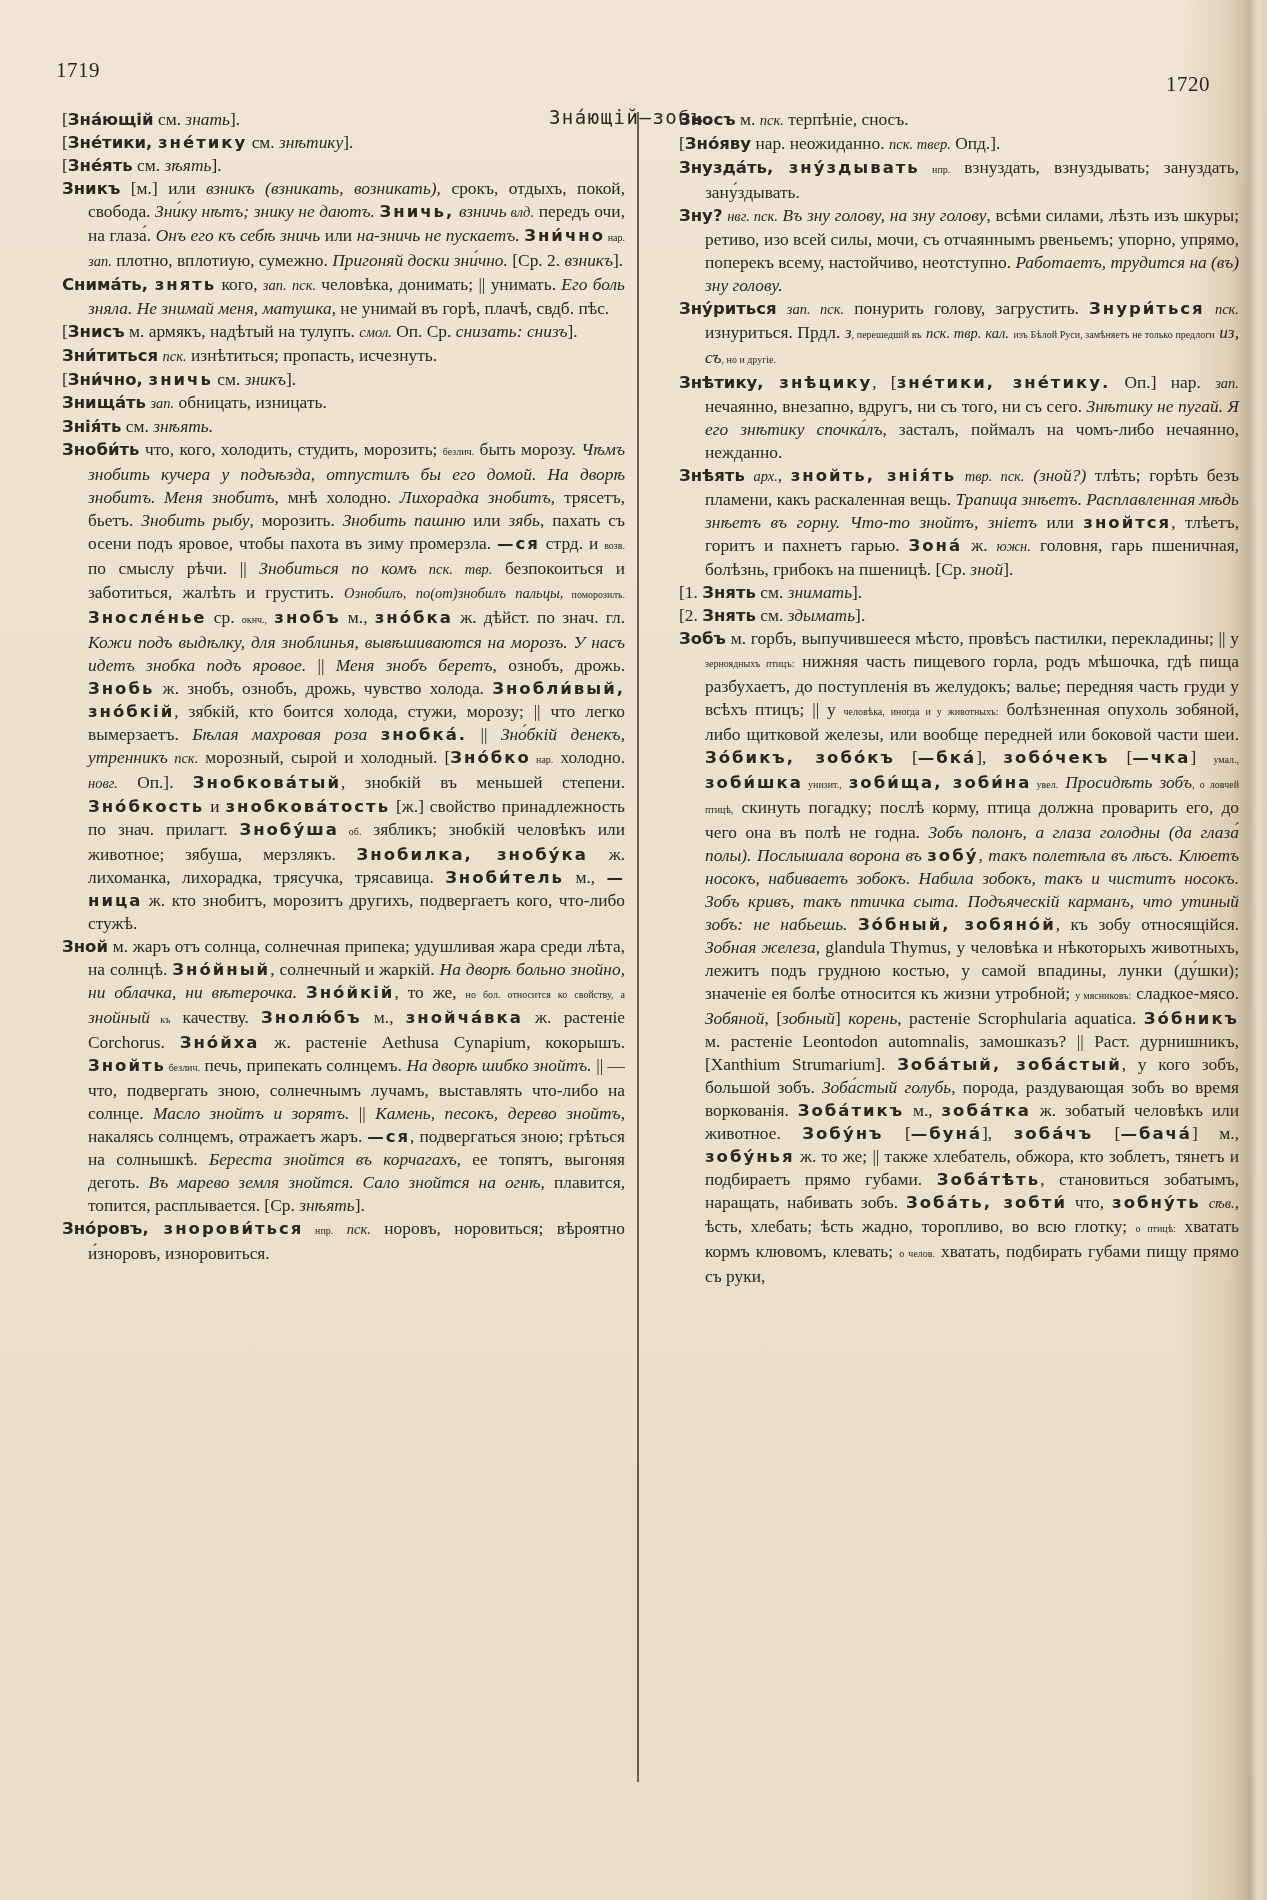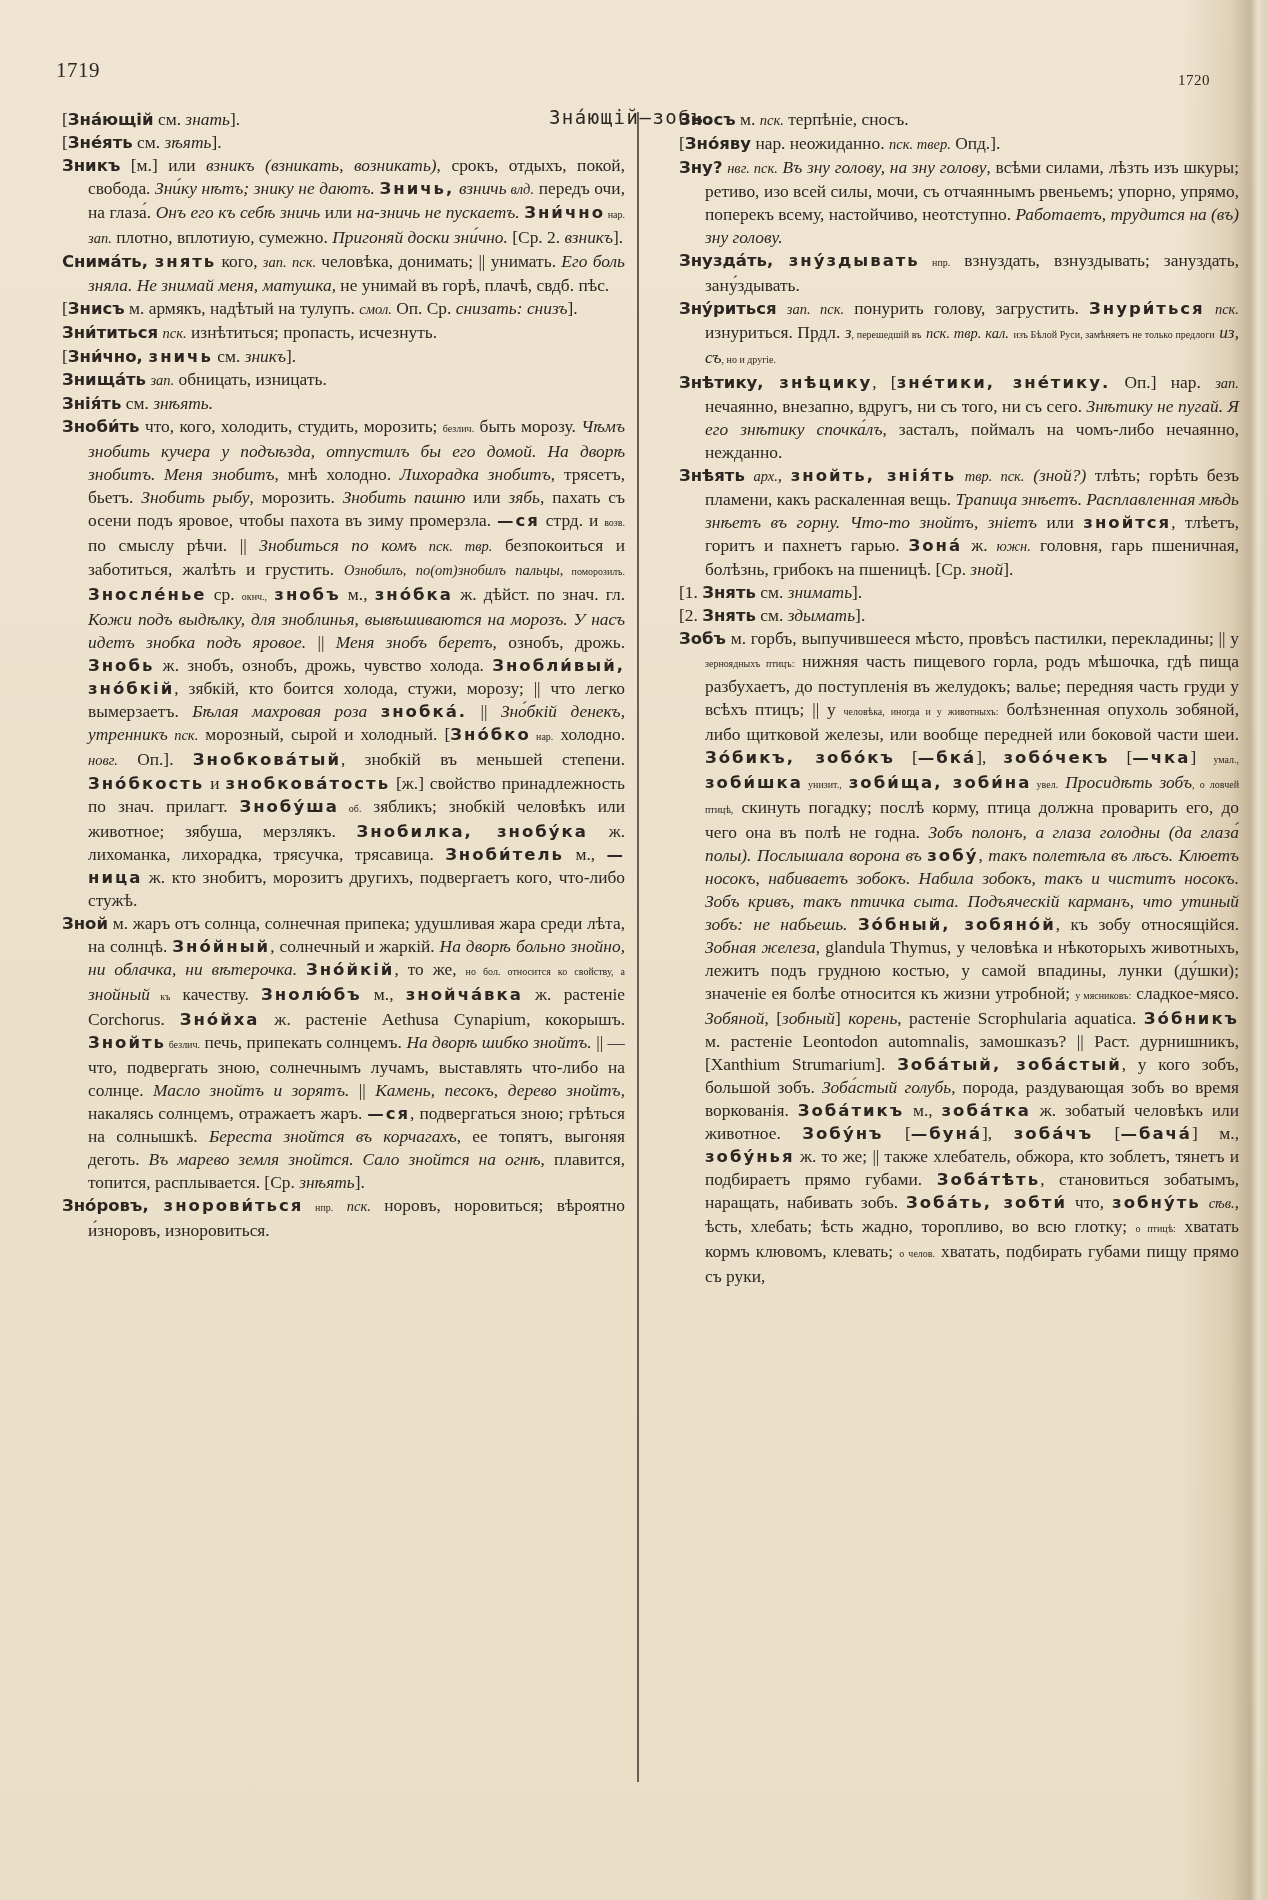--- a/index.html
+++ b/index.html
@@ -10,21 +10,21 @@
       linear-gradient(90deg, rgba(0,0,0,0) 0px, rgba(0,0,0,0) 1180px, rgba(170,140,95,0.22) 1230px, rgba(120,95,60,0.35) 1250px, rgba(230,220,200,0.6) 1258px, rgba(200,185,160,0.5) 1267px),
       linear-gradient(180deg, #efe5d2 0%, #ebe0ca 50%, #e9dec7 100%);
     font-family: "Liberation Serif", "DejaVu Serif", serif;
     color: #2b2621;
     position: relative;
   }
   .page-header {
     position: absolute; top: 58px; left: 56px; right: 57px; height: 30px;
   }
   .page-num-left { position: absolute; left: 0; top: 0; font-size: 21px; letter-spacing: 0.5px; }
-  .page-num-right { position: absolute; right: 0; top: 14px; font-size: 15px; letter-spacing: 0.5px; }
+  .page-num-right { position: absolute; right: 0; top: 14px; font-size: 21px; letter-spacing: 0.5px; }
   .running-head {
     position: absolute; left: 0; right: 0; top: 2px; text-align: center;
     font-family: "DejaVu Sans Mono", "Liberation Mono", monospace;
     font-size: 19px; letter-spacing: 1.5px; margin-top: 46px;
   }
   .column {
     position: absolute; top: 108px;
     font-size: 17.4px; line-height: 23px;
     text-align: justify;
   }
@@ -50,37 +50,38 @@
 <body>
 
 <div class="page-header">
   <span class="page-num-left">1719</span>
   <span class="running-head">Зна́ющій—зобъ.</span>
   <span class="page-num-right">1720</span>
 </div>
 
 <div class="column col-left" id="col-left">
     <p class="entry"><span>[</span><span class="hw">Зна́ющій</span><span> см. </span><span class="it">знать</span><span>].</span></p>
+    <p class="entry"><span>[</span><span class="hw">Зне́тики, </span><span class="hw sp">зне́тику</span><span> см. </span><span class="it">знѣтику</span><span>].</span></p>
     <p class="entry"><span>[</span><span class="hw">Зне́ять</span><span> см. </span><span class="it">зѣять</span><span>].</span></p>
     <p class="entry"><span class="hw">Зникъ</span><span> [м.] или </span><span class="it">взникъ (взникать, возникать)</span><span>, срокъ, отдыхъ, покой, свобода. </span><span class="it">Зни́ку нѣтъ; знику не даютъ.</span><span> </span><span class="hw sp">Зничь,</span><span> </span><span class="it">взничь</span><span class="smit"> влд.</span><span> передъ очи, на глаза́. </span><span class="it">Онъ его къ себѣ зничь</span><span> или </span><span class="it">на-зничь не пускаетъ.</span><span> </span><span class="hw sp">Зни́чно</span><span class="sm"> нар. </span><span class="smit">зап.</span><span> плотно, вплотиую, сумежно. </span><span class="it">Пригоняй доски зни́чно.</span><span> [Ср. 2. </span><span class="it">взникъ</span><span>].</span></p>
     <p class="entry"><span class="hw">Снима́ть, </span><span class="hw sp">знять</span><span> кого, </span><span class="smit">зап.</span><span> </span><span class="smit">пск.</span><span> человѣка, донимать; || унимать. </span><span class="it">Его боль зняла. Не знимай меня, матушка</span><span>, не унимай въ горѣ, плачѣ, свдб. пѣс.</span></p>
     <p class="entry"><span>[</span><span class="hw">Знисъ</span><span> м. армякъ, надѣтый на тулупъ. </span><span class="smit">смол.</span><span> Оп. Ср. </span><span class="it">снизать: снизъ</span><span>].</span></p>
     <p class="entry"><span class="hw">Зни́титься</span><span> </span><span class="smit">пск.</span><span> изнѣтиться; пропасть, исчезнуть.</span></p>
     <p class="entry"><span>[</span><span class="hw">Зни́чно, </span><span class="hw sp">зничь</span><span> см. </span><span class="it">зникъ</span><span>].</span></p>
     <p class="entry"><span class="hw">Знища́ть</span><span> </span><span class="smit">зап.</span><span> обницать, изницать.</span></p>
     <p class="entry"><span class="hw">Знія́ть</span><span> см. </span><span class="it">знѣять.</span></p>
     <p class="entry"><span class="hw">Зноби́ть</span><span> что, кого, холодить, студить, морозить; </span><span class="sm">безлич.</span><span> быть морозу. </span><span class="it">Чѣмъ знобить кучера у подъѣзда, отпустилъ бы его домой. На дворѣ знобитъ. Меня знобитъ</span><span>, мнѣ холодно. </span><span class="it">Лихорадка знобитъ</span><span>, трясетъ, бьетъ. </span><span class="it">Знобить рыбу</span><span>, морозить. </span><span class="it">Знобить пашню</span><span> или </span><span class="it">зябь</span><span>, пахать съ осени подъ яровое, чтобы пахота въ зиму промерзла. </span><span class="hw sp">—ся</span><span> стрд. и </span><span class="sm">возв.</span><span> по смыслу рѣчи. || </span><span class="it">Знобиться по комъ</span><span class="smit"> пск. твр.</span><span> безпокоиться и заботиться, жалѣть и грустить. </span><span class="smit">Ознобилъ, по(от)знобилъ пальцы,</span><span class="sm"> поморозилъ.</span><span> </span><span class="hw sp">Зносле́нье</span><span> ср. </span><span class="sm">окнч.,</span><span> </span><span class="hw sp">знобъ</span><span> м., </span><span class="hw sp">зно́бка</span><span> ж. дѣйст. по знач. гл. </span><span class="it">Кожи подъ выдѣлку, для зноблинья, вывѣшиваются на морозъ. У насъ идетъ знобка подъ яровое.</span><span> || </span><span class="it">Меня знобъ беретъ</span><span>, ознобъ, дрожь. </span><span class="hw sp">Знобь</span><span> ж. знобъ, ознобъ, дрожь, чувство холода. </span><span class="hw sp">Знобли́вый, зно́бкій</span><span>, зябкій, кто боится холода, стужи, морозу; || что легко вымерзаетъ. </span><span class="it">Бѣлая махровая роза</span><span> </span><span class="hw sp">знобка́.</span><span> || </span><span class="it">Зно́бкій денекъ, утренникъ</span><span class="smit"> пск.</span><span> морозный, сырой и холодный. [</span><span class="hw sp">Зно́бко</span><span class="sm"> нар.</span><span> холодно. </span><span class="smit">новг.</span><span> Оп.]. </span><span class="hw sp">Знобкова́тый</span><span>, знобкій въ меньшей степени. </span><span class="hw sp">Зно́бкость</span><span> и </span><span class="hw sp">знобкова́тость</span><span> [ж.] свойство принадлежность по знач. прилагт. </span><span class="hw sp">Знобу́ша</span><span class="sm"> об.</span><span> зябликъ; знобкій человѣкъ или животное; зябуша, мерзлякъ. </span><span class="hw sp">Знобилка, знобу́ка</span><span> ж. лихоманка, лихорадка, трясучка, трясавица. </span><span class="hw sp">Зноби́тель</span><span> м., </span><span class="hw sp">—ница</span><span> ж. кто знобитъ, морозитъ другихъ, подвергаетъ кого, что-либо стужѣ.</span></p>
     <p class="entry"><span class="hw">Зной</span><span> м. жаръ отъ солнца, солнечная припека; удушливая жара среди лѣта, на солнцѣ. </span><span class="hw sp">Зно́йный</span><span>, солнечный и жаркій. </span><span class="it">На дворѣ больно знойно, ни облачка, ни вѣтерочка.</span><span> </span><span class="hw sp">Зно́йкій</span><span>, то же, </span><span class="sm">но бол. относится ко свойству, а</span><span> </span><span class="it">знойный</span><span class="sm"> къ</span><span> качеству. </span><span class="hw sp">Знолю́бъ</span><span> м., </span><span class="hw sp">знойча́вка</span><span> ж. растеніе Corchorus. </span><span class="hw sp">Зно́йха</span><span> ж. растеніе Aethusa Cynapium, кокорышъ. </span><span class="hw sp">Знойть</span><span class="sm"> безлич.</span><span> печь, припекать солнцемъ. </span><span class="it">На дворѣ шибко знойтъ.</span><span> || —что, подвергать зною, солнечнымъ лучамъ, выставлять что-либо на солнце. </span><span class="it">Масло знойтъ и зорятъ.</span><span> || </span><span class="it">Камень, песокъ, дерево знойтъ</span><span>, накалясь солнцемъ, отражаетъ жаръ. </span><span class="hw sp">—ся</span><span>, подвергаться зною; грѣться на солнышкѣ. </span><span class="it">Береста знойтся въ корчагахъ</span><span>, ее топятъ, выгоняя деготь. </span><span class="it">Въ марево земля знойтся. Сало знойтся на огнѣ</span><span>, плавится, топится, расплывается. [Ср. </span><span class="it">знѣять</span><span>].</span></p>
     <p class="entry"><span class="hw">Зно́ровъ, </span><span class="hw sp">знорови́ться</span><span class="sm"> нпр.</span><span> </span><span class="smit">пск.</span><span> норовъ, норовиться; вѣроятно и́зноровъ, изноровиться.</span></p>
   </div>
 <div class="divider"></div>
 <div class="column col-right" id="col-right">
     <p class="entry"><span class="hw">Зносъ</span><span> м. </span><span class="smit">пск.</span><span> терпѣніе, сносъ.</span></p>
     <p class="entry"><span>[</span><span class="hw">Зно́яву</span><span> нар. неожиданно. </span><span class="smit">пск. твер.</span><span> Опд.].</span></p>
+    <p class="entry"><span class="hw">Знузда́ть, </span><span class="hw sp">зну́здывать</span><span class="sm"> нпр.</span><span> взнуздать, взнуздывать; зануздать, зану́здывать.</span></p>
     <p class="entry"><span class="hw">Зну?</span><span> </span><span class="smit">нвг. пск.</span><span> </span><span class="it">Въ зну голову, на зну голову</span><span>, всѣми силами, лѣзть изъ шкуры; ретиво, изо всей силы, мочи, съ отчаяннымъ рвеньемъ; упорно, упрямо, поперекъ всему, настойчиво, неотступно. </span><span class="it">Работаетъ, трудится на (въ) зну голову.</span></p>
-    <p class="entry"><span class="hw">Знузда́ть, </span><span class="hw sp">зну́здывать</span><span class="sm"> нпр.</span><span> взнуздать, взнуздывать; зануздать, зану́здывать.</span></p>
     <p class="entry"><span class="hw">Зну́риться</span><span> </span><span class="smit">зап. пск.</span><span> понурить голову, загрустить. </span><span class="hw sp">Знури́ться</span><span> </span><span class="smit">пск.</span><span> изнуриться. Прдл. </span><span class="it">з</span><span class="sm">, перешедшій въ</span><span> </span><span class="smit">пск. твр. кал.</span><span> </span><span class="sm">изъ Бѣлой Руси, замѣняетъ не только предлоги</span><span> </span><span class="it">из, съ</span><span class="sm">, но и другіе.</span></p>
     <p class="entry"><span class="hw">Знѣтику, </span><span class="hw sp">знѣцику</span><span>, [</span><span class="hw sp">зне́тики, зне́тику.</span><span> Оп.] нар. </span><span class="smit">зап.</span><span> нечаянно, внезапно, вдругъ, ни съ того, ни съ сего. </span><span class="it">Знѣтику не пугай. Я его знѣтику спочка́лъ</span><span>, засталъ, поймалъ на чомъ-либо нечаянно, нежданно.</span></p>
     <p class="entry"><span class="hw">Знѣять</span><span> </span><span class="smit">арх.</span><span>, </span><span class="hw sp">знойть, знія́ть</span><span> </span><span class="smit">твр. пск.</span><span> </span><span class="it">(зной?)</span><span> тлѣть; горѣть безъ пламени, какъ раскаленная вещь. </span><span class="it">Трапица знѣетъ. Расплавленная мѣдь знѣетъ въ горну. Что-то знойтъ, зніетъ</span><span> или </span><span class="hw sp">знойтся</span><span>, тлѣетъ, горитъ и пахнетъ гарью. </span><span class="hw sp">Зона́</span><span> ж. </span><span class="smit">южн.</span><span> головня, гарь пшеничная, болѣзнь, грибокъ на пшеницѣ. [Ср. </span><span class="it">зной</span><span>].</span></p>
     <p class="entry"><span>[1. </span><span class="hw">Знять</span><span> см. </span><span class="it">знимать</span><span>].</span></p>
     <p class="entry"><span>[2. </span><span class="hw">Знять</span><span> см. </span><span class="it">здымать</span><span>].</span></p>
     <p class="entry"><span class="hw">Зобъ</span><span> м. горбъ, выпучившееся мѣсто, провѣсъ пастилки, перекладины; || у </span><span class="sm">зерноядныхъ птицъ:</span><span> нижняя часть пищевого горла, родъ мѣшочка, гдѣ пища разбухаетъ, до поступленія въ желудокъ; валье; передняя часть груди у всѣхъ птицъ; || у </span><span class="sm">человѣка, иногда и у животныхъ:</span><span> болѣзненная опухоль зобяной, либо щитковой железы, или вообще передней или боковой части шеи. </span><span class="hw sp">Зо́бикъ, зобо́къ</span><span> [</span><span class="hw sp">—бка́</span><span>], </span><span class="hw sp">зобо́чекъ</span><span> [</span><span class="hw sp">—чка</span><span>] </span><span class="sm">умал.,</span><span> </span><span class="hw sp">зоби́шка</span><span class="sm"> унизит.,</span><span> </span><span class="hw sp">зоби́ща, зоби́на</span><span class="sm"> увел.</span><span> </span><span class="it">Просидѣть зобъ</span><span class="sm">, о ловчей птицѣ,</span><span> скинуть погадку; послѣ корму, птица должна проварить его, до чего она въ полѣ не годна. </span><span class="it">Зобъ полонъ, а глаза голодны (да глаза́ полы). Послышала ворона въ</span><span> </span><span class="hw sp">зобу́</span><span>, </span><span class="it">такъ полетѣла въ лѣсъ. Клюетъ носокъ, набиваетъ зобокъ. Набила зобокъ, такъ и чиститъ носокъ. Зобъ кривъ, такъ птичка сыта. Подъяческій карманъ, что утиный зобъ: не набьешь.</span><span> </span><span class="hw sp">Зо́бный, зобяно́й</span><span>, къ зобу относящійся. </span><span class="it">Зобная железа</span><span>, glandula Thymus, у человѣка и нѣкоторыхъ животныхъ, лежитъ подъ грудною костью, у самой впадины, лунки (ду́шки); значеніе ея болѣе относится къ жизни утробной; </span><span class="sm">у мясниковъ:</span><span> сладкое-мясо. </span><span class="it">Зобяной</span><span>, [</span><span class="it">зобный</span><span>] </span><span class="it">корень</span><span>, растеніе Scrophularia aquatica. </span><span class="hw sp">Зо́бникъ</span><span> м. растеніе Leontodon automnalis, замошказъ? || Раст. дурнишникъ, [Xanthium Strumarium]. </span><span class="hw sp">Зоба́тый, зоба́стый</span><span>, у кого зобъ, большой зобъ. </span><span class="it">Зоба́стый голубь</span><span>, порода, раздувающая зобъ во время воркованія. </span><span class="hw sp">Зоба́тикъ</span><span> м., </span><span class="hw sp">зоба́тка</span><span> ж. зобатый человѣкъ или животное. </span><span class="hw sp">Зобу́нъ</span><span> [</span><span class="hw sp">—буна́</span><span>], </span><span class="hw sp">зоба́чъ</span><span> [</span><span class="hw sp">—бача́</span><span>] м., </span><span class="hw sp">зобу́нья</span><span> ж. то же; || также хлебатель, обжора, кто зоблетъ, тянетъ и подбираетъ прямо губами. </span><span class="hw sp">Зоба́тѣть</span><span>, становиться зобатымъ, наращать, набивать зобъ. </span><span class="hw sp">Зоба́ть, зобти́</span><span> что, </span><span class="hw sp">зобну́ть</span><span> </span><span class="smit">сѣв.</span><span>, ѣсть, хлебать; ѣсть жадно, торопливо, во всю глотку; </span><span class="sm">о птицѣ:</span><span> хватать кормъ клювомъ, клевать; </span><span class="sm">о челов.</span><span> хватать, подбирать губами пищу прямо съ руки,</span></p>
   </div>
 
 </body></html>

